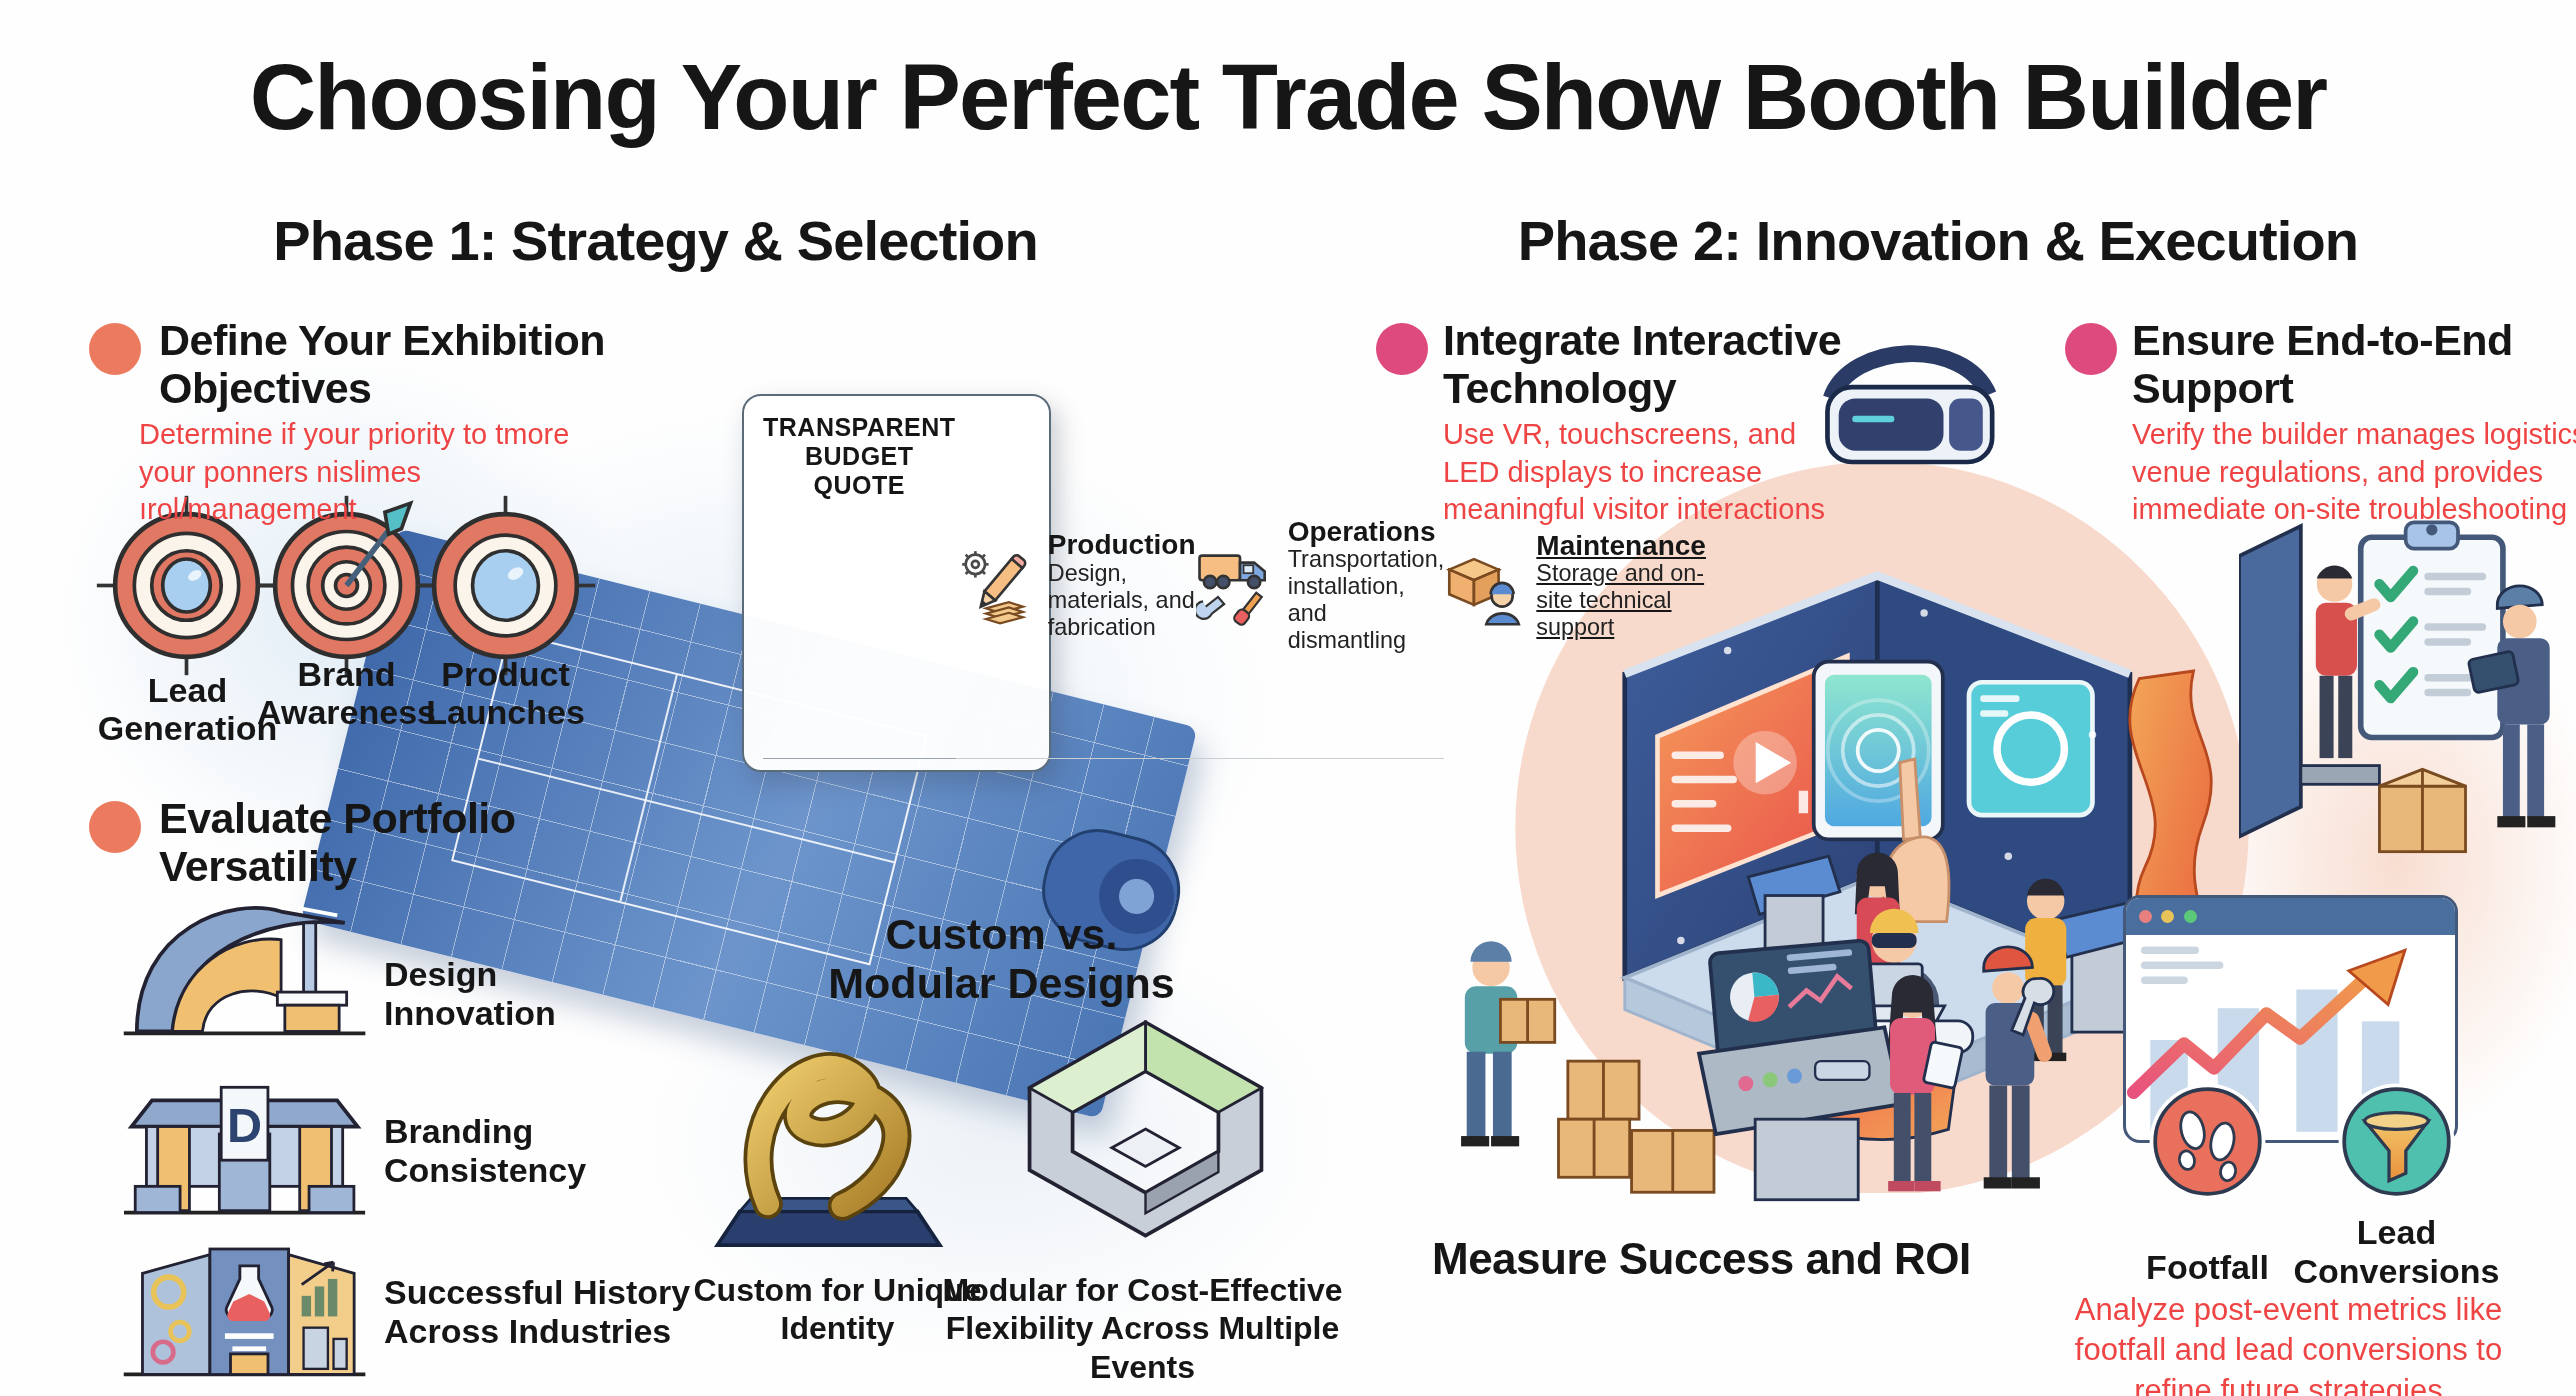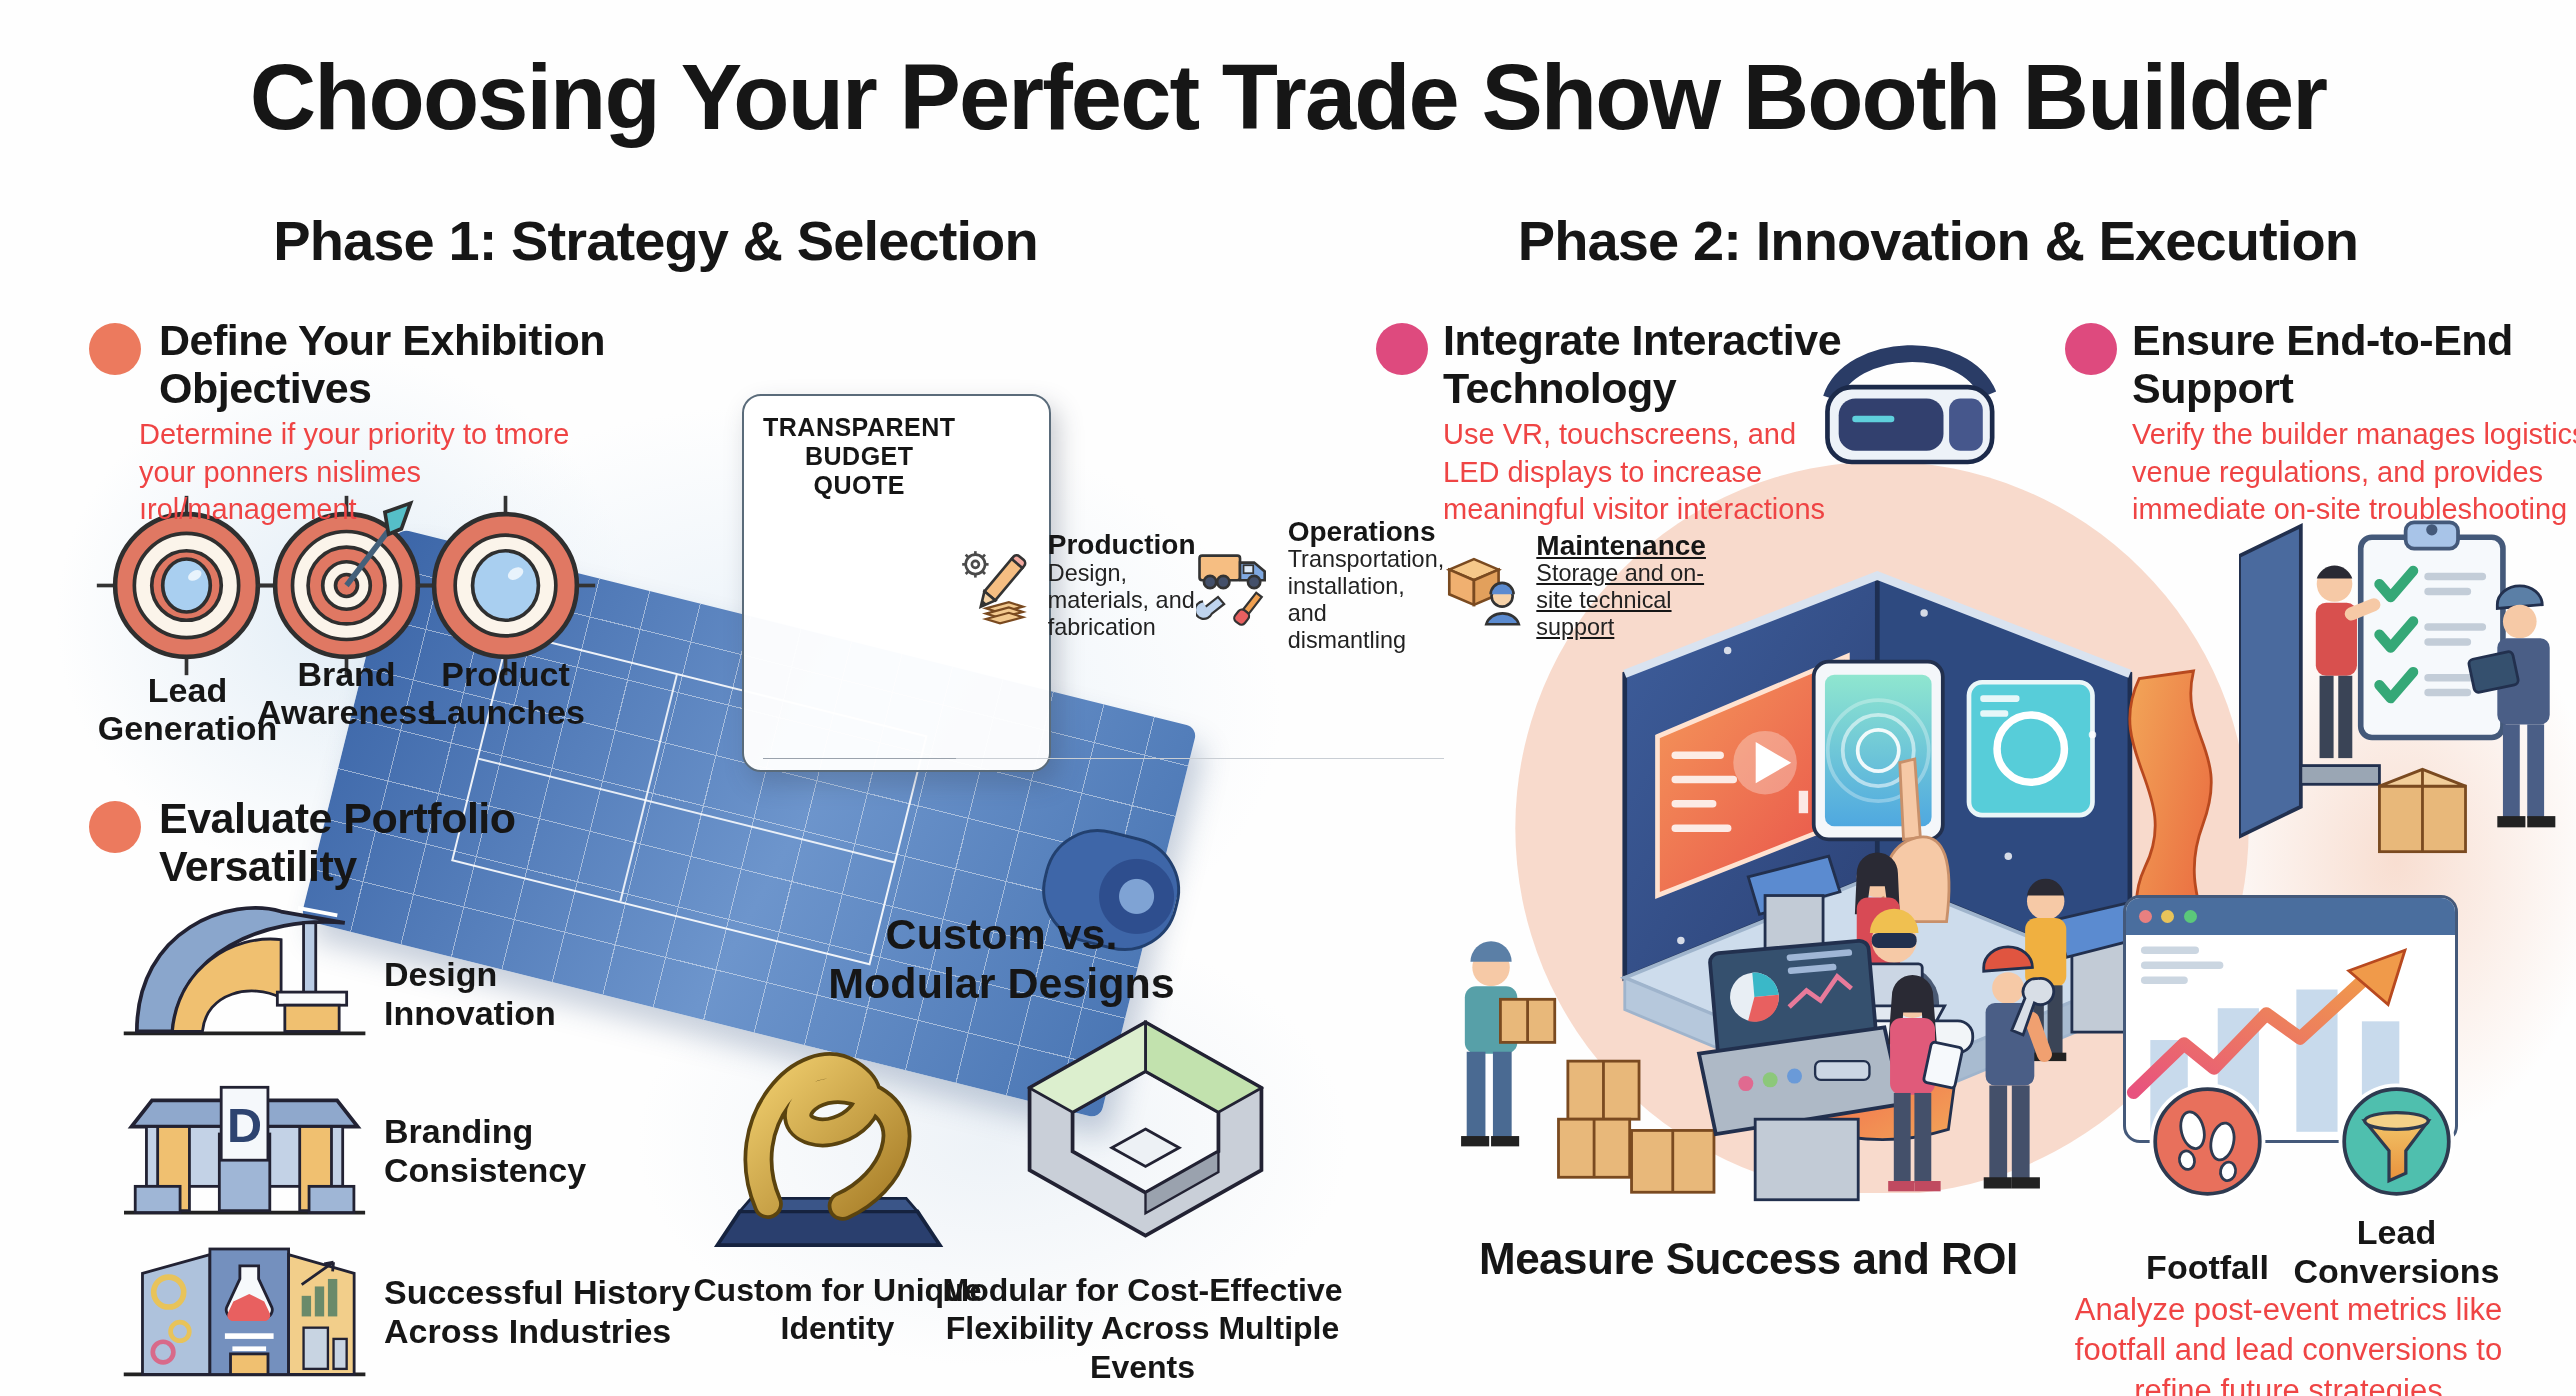--- a/index.html
+++ b/index.html
@@ -36,21 +36,21 @@
      border-bottom:1.9px solid #9AA2AC;}
   .bq-row{display:flex;align-items:center;gap:11.2px;flex:1;border-bottom:1.9px solid #C9CED4;padding:5.6px 0;}
   .bq-row:last-child{border-bottom:none;text-decoration:underline;}
   .bq-icon{width:81px;height:81px;flex:0 0 81px;}
   .bq-name{font-size:28px;font-weight:bold;line-height:1.05;}
   .bq-desc{font-size:23.4px;line-height:1.15;color:#222;}
   .an-card{left:2123px;top:895px;width:329px;height:242px;background:#fff;border:3.7px solid #44597A;
      border-radius:17px;z-index:2;overflow:hidden;}
   .an-head{height:37px;background:#4A6E9E;display:flex;align-items:center;gap:9.4px;padding-left:13px;}
   .an-dot{width:13px;height:13px;border-radius:50%;}
-  .roi-h{font-size:44px;font-weight:bold;z-index:4;letter-spacing:-0.5px;margin-left:47px;}
+  .roi-h{font-size:44px;font-weight:bold;z-index:4;letter-spacing:-0.5px;}
   .m-label{font-size:34px;font-weight:bold;text-align:center;line-height:1.15;z-index:4;}
   svg{display:block;}
 </style>
 </head>
 <body>
 
 <div class="canvas">
 
   <div class="abs blob" style="left:56px;top:356px;width:580px;height:524px;background:radial-gradient(closest-side,#E2EDF6,rgba(226,237,246,0));"></div>
   <div class="abs blob" style="left:309px;top:403px;width:973px;height:618px;background:radial-gradient(closest-side,#E7F0F8,rgba(231,240,248,0));"></div>

